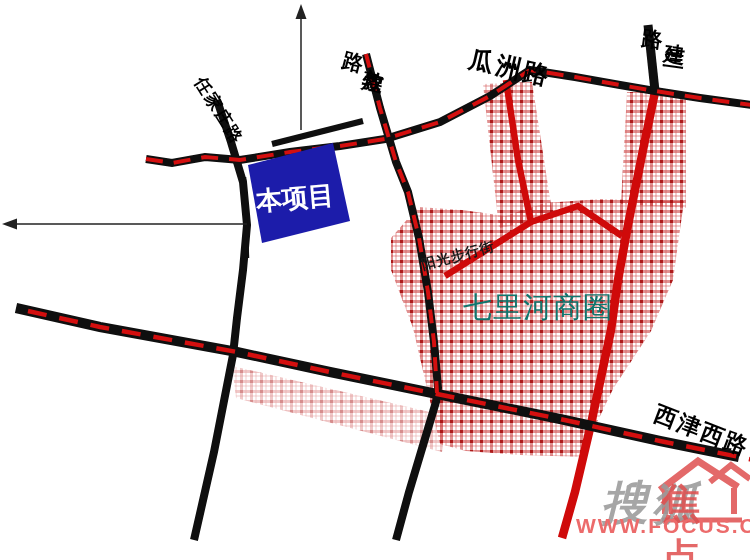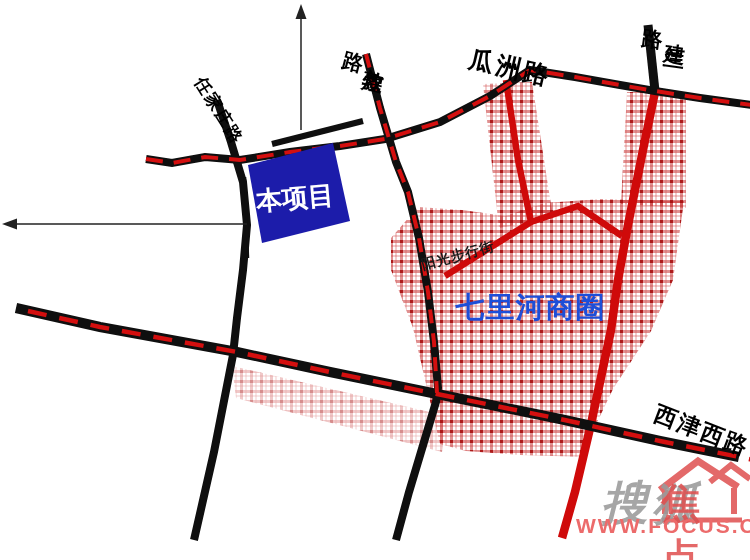--- a/index.html
+++ b/index.html
@@ -8,21 +8,21 @@
   #stage{position:absolute;left:0;top:0;width:750px;height:560px;}
   svg.map{position:absolute;left:0;top:0;}
   .lbl{position:absolute;font-weight:bold;color:#000;white-space:nowrap;line-height:1;}
   .rot{transform-origin:0 0;}
   
   .vblock{display:flex;flex-direction:row;align-items:flex-start;}
   .vblock .suffix{margin-top:5px;margin-right:4px;}
   .vblock .vmain{writing-mode:vertical-rl;letter-spacing:3px;}
   .project-label{position:absolute;color:#fff;font-weight:bold;text-align:center;
                  transform-origin:50% 50%;}
-  .district{position:absolute;text-align:center;font-weight:bold;color:#1d4ed8;
+  .district{position:absolute;text-align:right;font-weight:normal;color:#0f766e;
             line-height:1.12;letter-spacing:1px;}
   .wm-gray{position:absolute;color:#9a9a9a;opacity:.88;font-weight:bold;letter-spacing:4px;}
   .wm-red{position:absolute;color:#e04e4e;opacity:.85;font-weight:bold;letter-spacing:6px;}
   .wm-url{position:absolute;color:#ec6b6b;font-weight:bold;letter-spacing:2px;}
 </style>
 </head>
 <body>
 
 <div id="stage">
 

